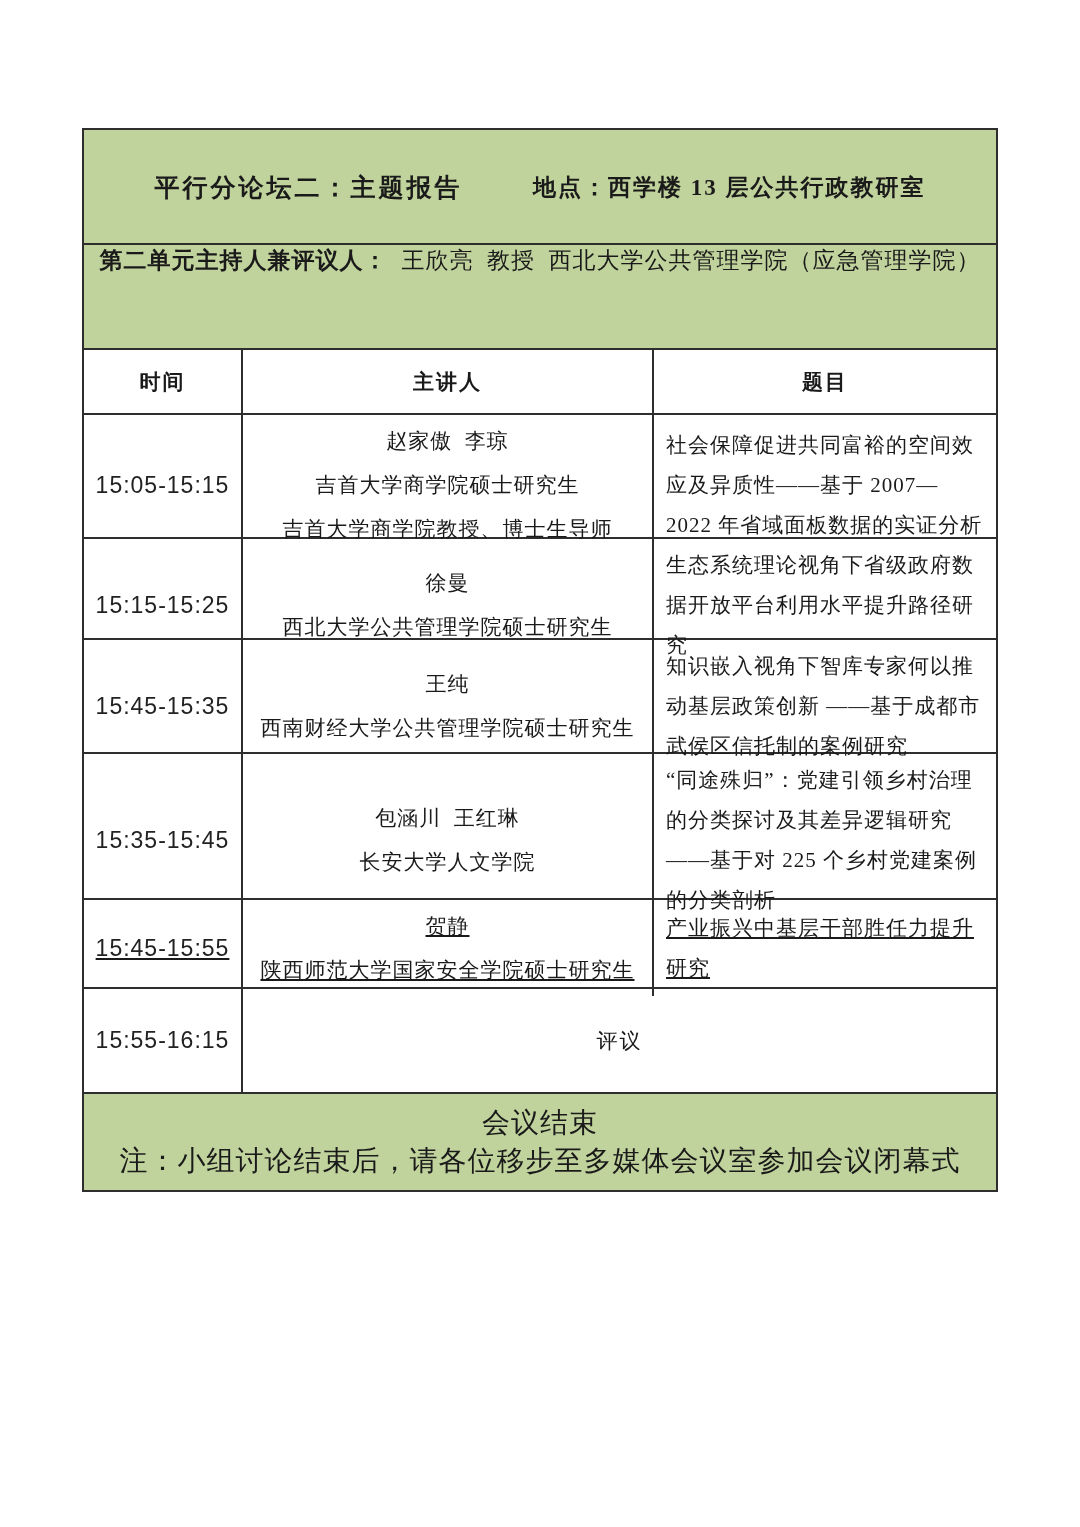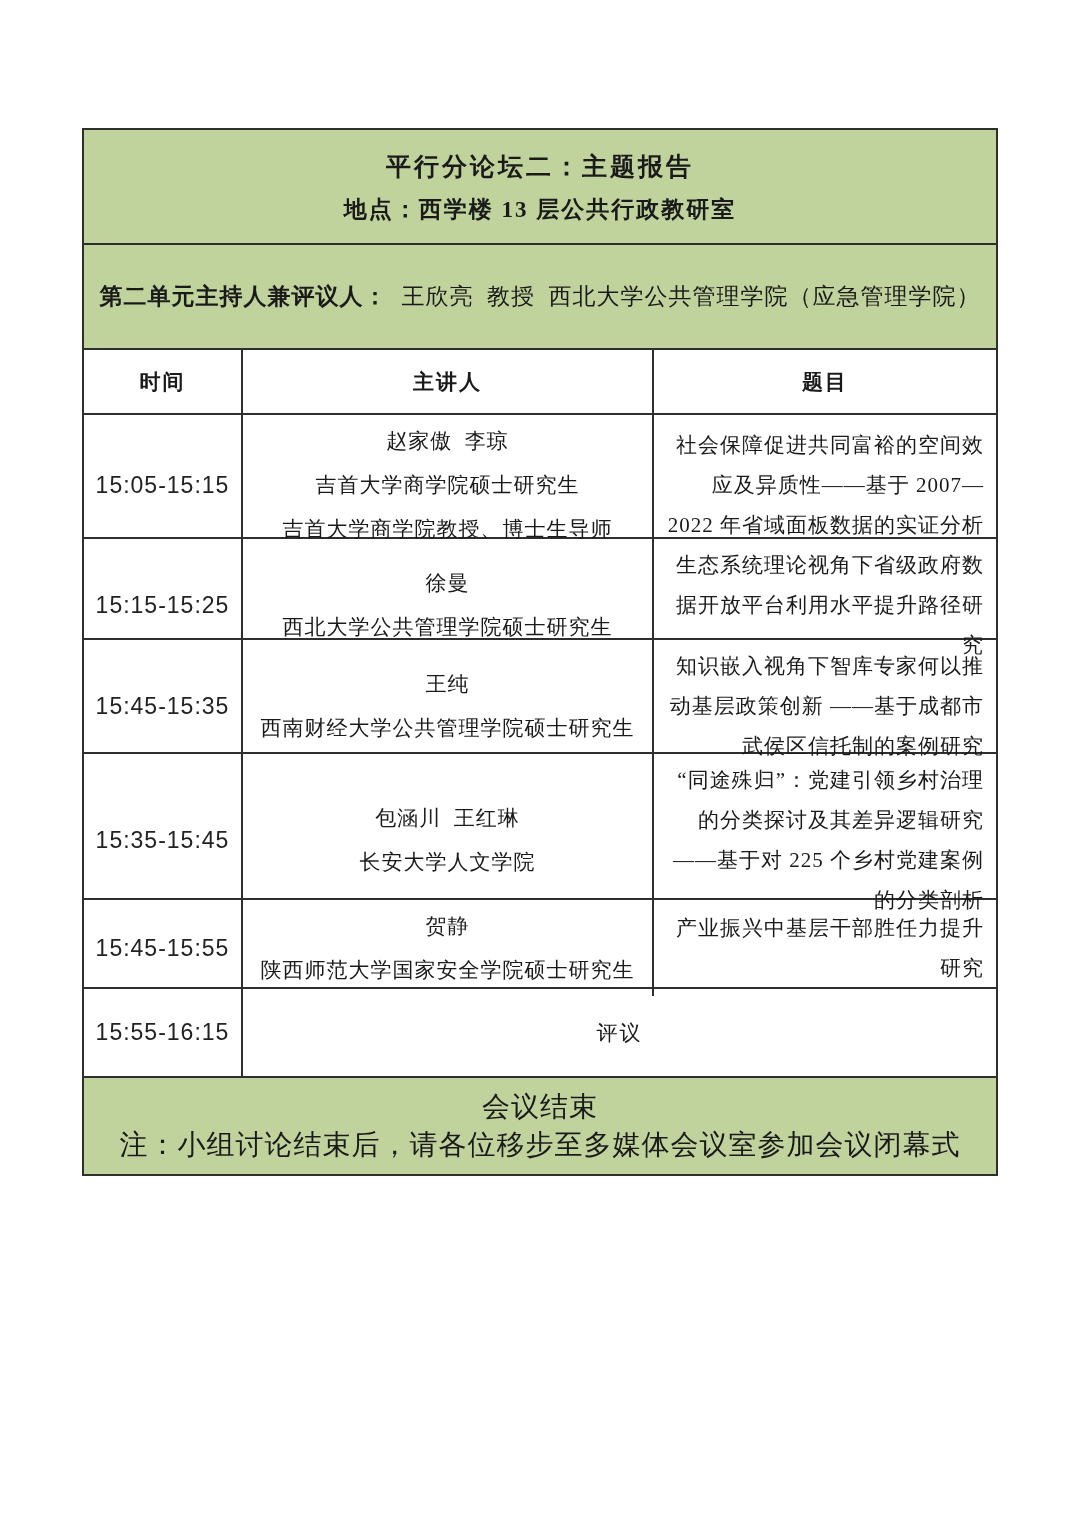--- a/index.html
+++ b/index.html
@@ -13,67 +13,67 @@
   *{box-sizing:border-box;}
   .page{position:relative;width:1080px;height:1527px;background:#ffffff;overflow:hidden;}
   .doc-table{
     position:absolute;left:82px;top:128px;width:916px;
     border:2px solid #2e2e2e;
     background:#ffffff;
   }
   .band{border-bottom:2px solid #2e2e2e;}
   .band-title{
     height:115px;background:var(--green);
-    display:flex;flex-direction:column;align-items:center;justify-content:space-evenly;
+    display:flex;flex-direction:row;align-items:center;justify-content:space-evenly;
     padding:8px 0 6px 0;
     text-align:right;
   }
   .title-line{
     font-weight:bold;font-size:25px;letter-spacing:3px;line-height:1.2;
     white-space:pre-wrap;
   }
   .location-line{
     font-weight:bold;font-size:23px;letter-spacing:2px;line-height:1.2;
     white-space:pre-wrap;
   }
   .band-moderator{
     height:105px;background:var(--green);
-    display:flex;align-items:center;justify-content:center;
+    display:flex;align-items:flex-start;justify-content:center;
     font-size:23px;letter-spacing:1px;white-space:pre-wrap;
   }
   .mod-label{font-weight:bold;}
   .mod-value{margin-left:14px;}
   .row{
     display:grid;
     grid-template-columns:159px 411px 1fr;
     border-bottom:2px solid #2e2e2e;
     background:#ffffff;
   }
   .cell{
     display:flex;flex-direction:column;align-items:center;justify-content:center;
-    text-align:right;white-space:pre-wrap;
+    text-align:left;white-space:pre-wrap;
   }
   .cell.vline{border-right:2px solid #2e2e2e;}
   .th{font-weight:bold;font-size:21px;letter-spacing:2px;}
   .thead{height:65px;}
   .time{
     font-family:"Liberation Sans","DejaVu Sans",sans-serif;
     font-size:23px;letter-spacing:1px;color:#222;
   }
   .speaker{font-size:21px;letter-spacing:1px;line-height:44px;padding:4px 6px;}
   .topic{font-size:21px;letter-spacing:1px;line-height:40px;padding:6px 12px;}
   .merged{grid-column:2 / 4;font-size:21px;letter-spacing:2px;}
   .band-footer{
     height:96px;background:var(--green);border-bottom:none;
     display:flex;flex-direction:column;align-items:center;justify-content:space-evenly;
     padding:10px 0;
     font-size:28px;letter-spacing:1px;white-space:pre-wrap;
   }
   .r1{height:124px;} .r2{height:101px;} .r3{height:114px;}
-  .r4{height:146px;} .r5{height:89px;}  .r6{height:89px;}
+  .r4{height:146px;} .r5{height:89px;text-decoration:underline;}  .r6{height:105px;}
 </style>
 </head>
 <body>
 
 <div class="page">
   <div class="doc-table">
 
     <div class="band band-title">
       <div class="title-line">平行分论坛二：主题报告</div>
       <div class="location-line">地点：西学楼 13 层公共行政教研室</div>

